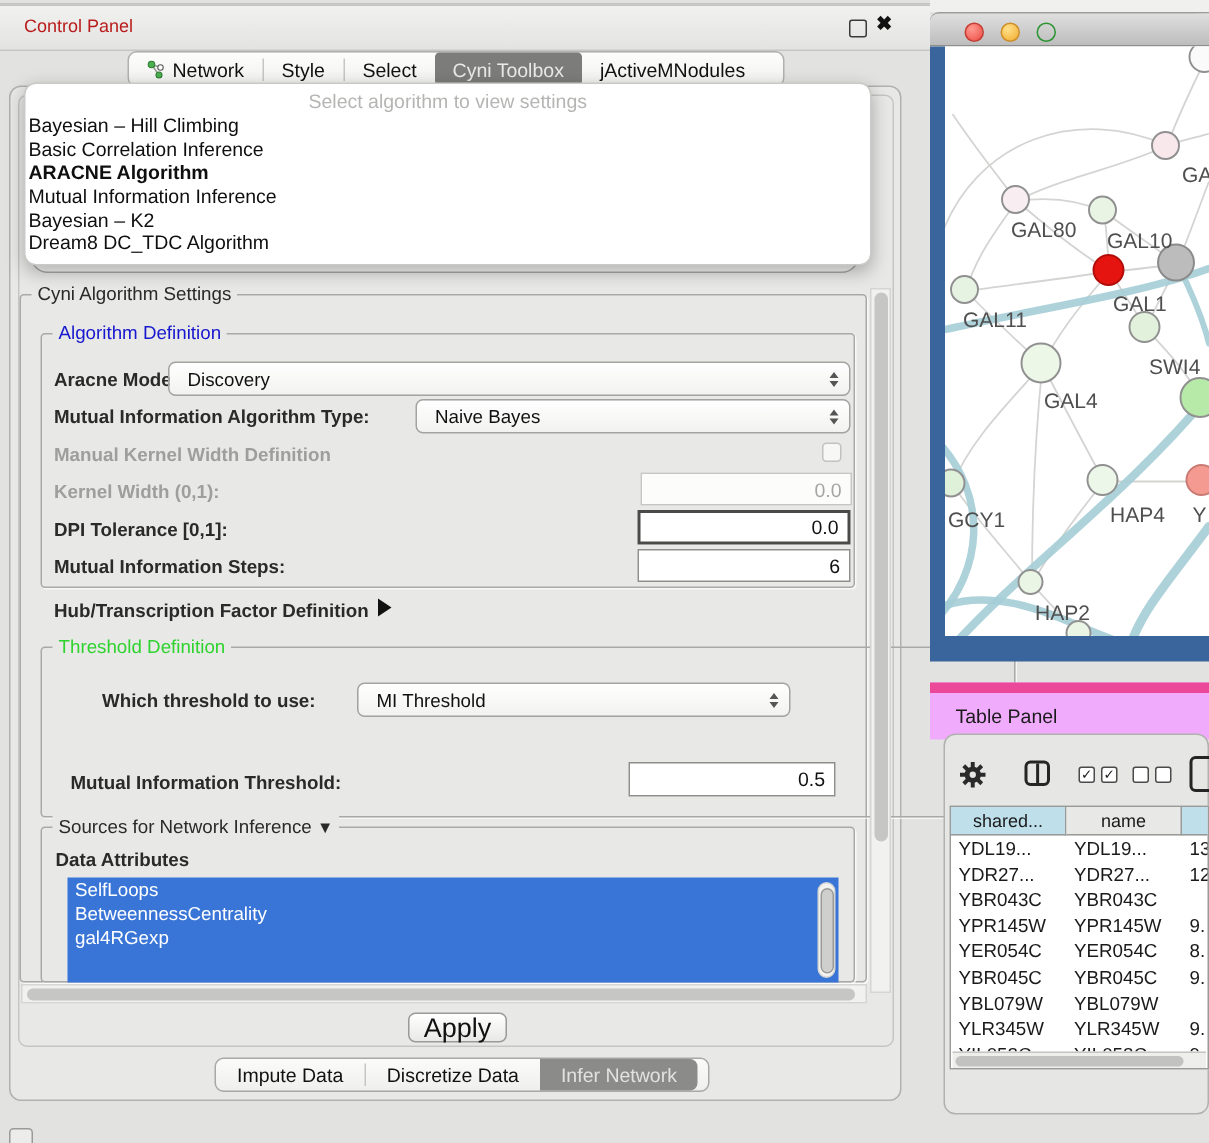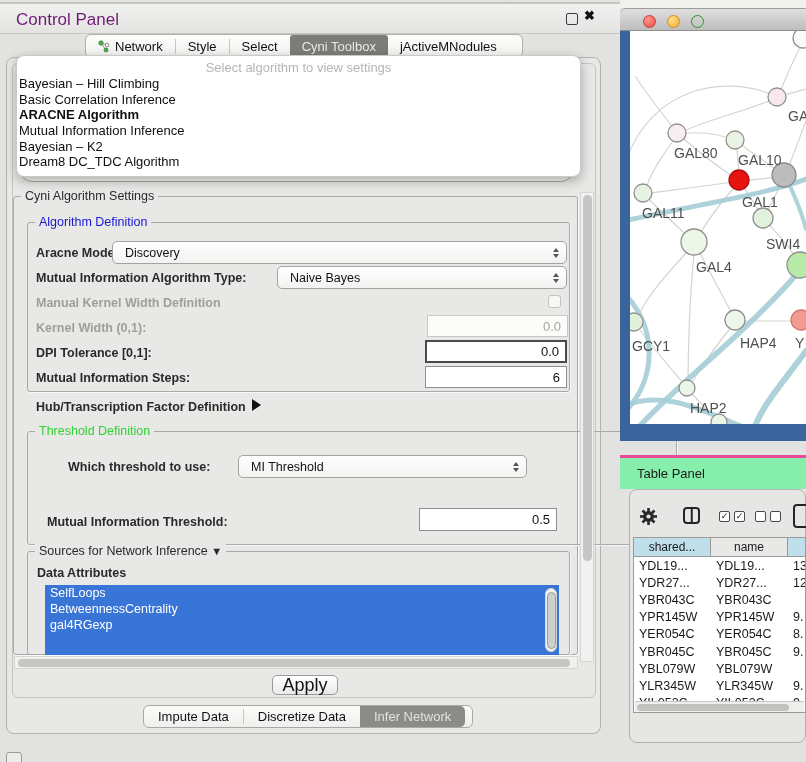--- a/index.html
+++ b/index.html
@@ -1,21 +1,21 @@
 <!DOCTYPE html>
 <html><head>
 <meta charset="utf-8">
 <style>
   html,body{margin:0;padding:0;}
   body{font-family:"Liberation Sans",sans-serif;}
   #stage{position:relative;width:806px;height:762px;background:#e2e2e0;overflow:hidden;}
   .abs{position:absolute;}
   
   .cp-titlebar{left:0;top:3px;width:620px;height:29px;background:linear-gradient(#f1f1ef,#e3e3e1);border-top:1px solid #c4c4c2;border-bottom:1px solid #c6c6c4;}
-  .cp-title{left:16px;top:10px;font-size:17px;color:#701a75;}
+  .cp-title{left:16px;top:10px;font-size:12px;color:#b91c1c;}
   .float-ic{left:566px;top:13px;width:10px;height:10px;border:1.5px solid #3a3a3a;border-radius:2px;}
   .close-ic{left:584px;top:8px;font-size:13px;font-weight:bold;color:#111;}
   .tabbar{left:85px;top:34px;width:438px;height:24px;background:linear-gradient(#fdfdfb,#f1f1ef);border:1px solid #b0b0ae;border-radius:6px;display:flex;align-items:center;font-size:13px;color:#111;box-sizing:border-box;}
   .tabbar .tab{height:100%;display:flex;align-items:center;padding:0 12px;white-space:nowrap;}
   .tabbar .sep{width:1px;height:15px;background:#c6c6c4;}
   .tabbar .tab.sel{background:#7c7c7a;color:#e9e9e7;border-radius:3px;}
   .outer{left:6px;top:57px;width:595px;height:677px;background:#e8e8e6;border:1px solid #b1b1af;border-radius:8px;box-sizing:border-box;}
   .inner{left:12px;top:63px;width:584px;height:635px;background:#e8e8e6;border:1px solid #c5c5c3;border-radius:6px;box-sizing:border-box;}
   .netcombo{left:20px;top:158px;width:553px;height:24px;background:#f4f4f2;border:1px solid #a8a8a6;border-radius:12px;box-sizing:border-box;display:flex;align-items:center;padding-left:14px;font-size:12.5px;color:#8d8d8b;}
   
@@ -48,21 +48,21 @@
   .btabs .sep{width:1px;height:15px;background:#c6c6c4;}
   .btabs .tab.sel{background:#8b8b89;color:#e2e2e0;border-radius:0 5px 5px 0;}
   
   .nw-titlebar{left:620px;top:8px;width:186px;height:23px;background:linear-gradient(#dfdfdf,#bdbdbd);border-top:1px solid #9c9c9a;border-bottom:1px solid #8e8e8c;border-top-left-radius:6px;box-sizing:border-box;}
   .light{position:absolute;top:5.5px;width:13px;height:13px;border-radius:50%;box-sizing:border-box;}
   .light.red{left:23px;background:radial-gradient(circle at 35% 30%,#ff9a90,#ec4b42);border:1px solid #c63c33;}
   .light.yellow{left:47px;background:radial-gradient(circle at 35% 30%,#ffe08a,#f2ac2e);border:1px solid #cf8e27;}
   .light.green{left:71px;background:radial-gradient(circle at 35% 30%,#9fe87a,#3db635;);border:1px solid #2b9431;}
   .blue-frame{background:#3a649c;}
   .canvas{left:630px;top:31px;width:176px;height:393px;background:#fff;}
-  .tp-titlebar{left:620px;top:455px;width:186px;height:31px;background:#86efac;border-top:3px solid #ec4899;display:flex;align-items:center;}
+  .tp-titlebar{left:620px;top:455px;width:186px;height:31px;background:#f0abfc;border-top:7px solid #ec4899;display:flex;align-items:center;}
   .tp-title{margin-left:17px;font-size:13px;color:#1a1a1a;}
   .tp-box{left:629px;top:489px;width:177px;height:254px;background:#e6e6e4;border:1px solid #b1b1af;border-radius:8px;box-sizing:border-box;}
   .split-ic{left:683px;top:507px;width:17px;height:17px;border:2.5px solid #252525;border-radius:4px;box-sizing:border-box;}
   .split-ic div{position:absolute;left:50%;top:0;width:2.5px;height:100%;background:#252525;transform:translateX(-50%);}
   .cb{width:11px;height:11px;border:1.5px solid #4a4a4a;border-radius:2px;box-sizing:border-box;background:#fff;font-size:9px;line-height:8px;text-align:center;color:#222;}
   .cbrow{position:absolute;display:flex;gap:4px;}
   .partial-ic{left:793px;top:504px;width:18px;height:24px;border:2.5px solid #252525;border-radius:4px;box-sizing:border-box;}
   .tbl{left:633px;top:537px;width:173px;height:176px;background:#fff;border:1px solid #9a9a98;box-sizing:border-box;overflow:hidden;}
   .tbl-head{position:absolute;left:0;top:0;height:19px;display:flex;}
   .hcell{width:77px;height:19px;box-sizing:border-box;border-right:1px solid #9a9a98;border-bottom:1px solid #9a9a98;background:#e8e8e6;display:flex;align-items:center;justify-content:center;font-size:12px;color:#1a1a1a;}

